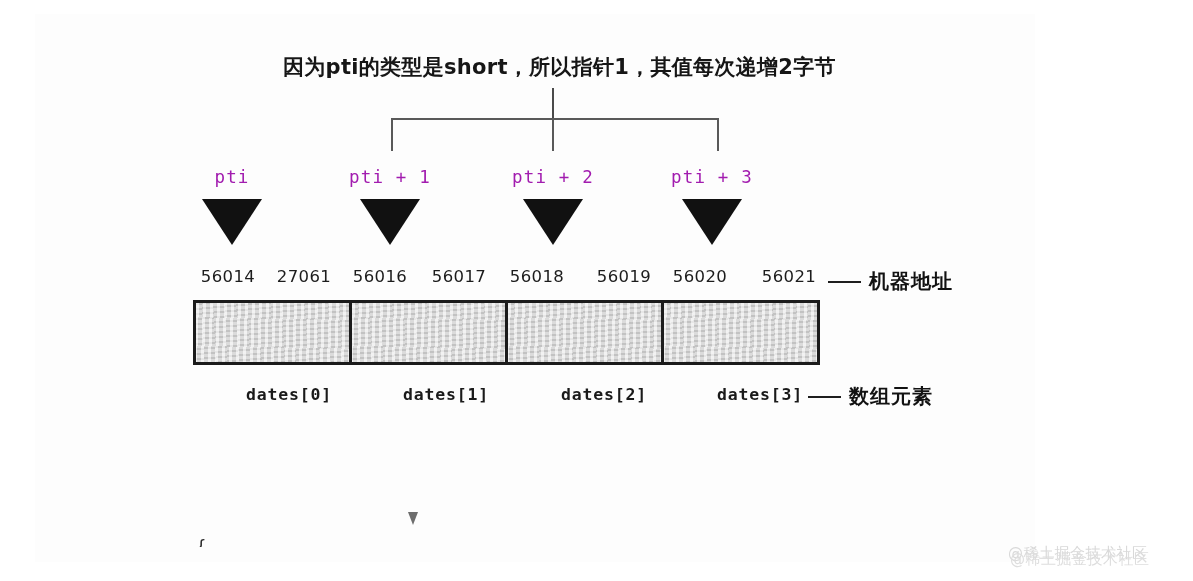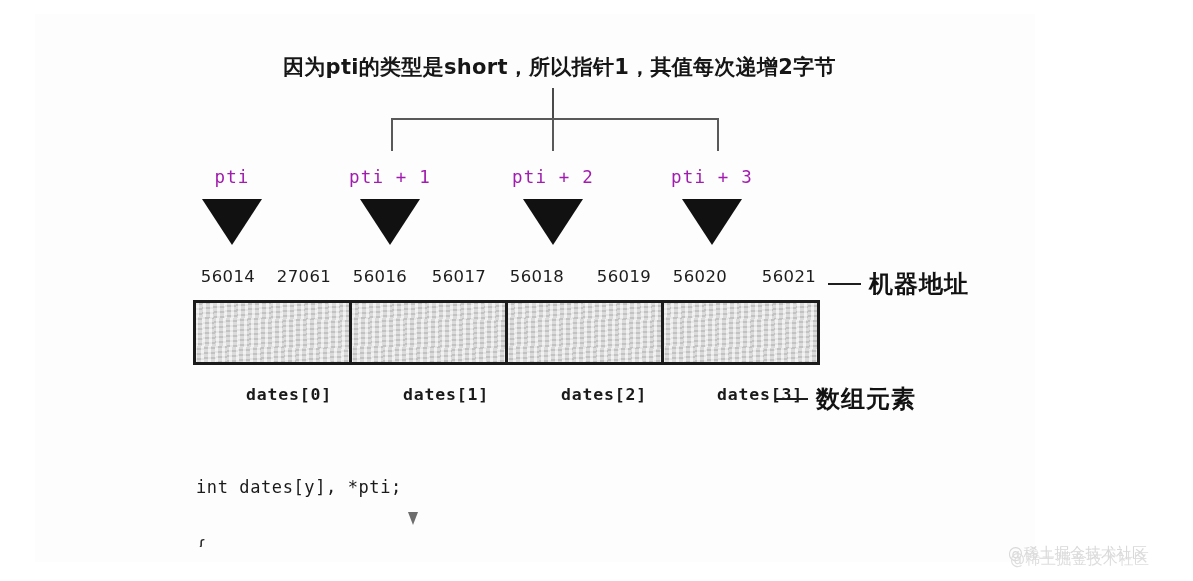--- a/index.html
+++ b/index.html
@@ -156,27 +156,27 @@
     white-space: nowrap;
   }
   .side-note .dash {
     display: block;
     width: 33px;
     height: 2px;
     background: #1e1e1e;
   }
   .side-note .txt {
     font-family: "DejaVu Sans", "Liberation Sans", sans-serif;
-    font-size: 24px;
+    font-size: 20px;
     font-weight: 700;
     color: #121212;
     letter-spacing: 1px;
   }
   #note-address { left: 828px; top: 268px; }
-  #note-elements { left: 775px; top: 383px; }
+  #note-elements { left: 808px; top: 383px; }
 
   
   .code-line {
     position: absolute;
     left: 196px;
     font-family: "DejaVu Sans Mono", "Liberation Mono", monospace;
     font-size: 17px;
     color: #1a1a1a;
     letter-spacing: 0.6px;
     white-space: pre;
@@ -274,21 +274,20 @@
 
   <div class="side-note" id="note-address">
     <span class="dash"></span>
     <span class="txt">机器地址</span>
   </div>
   <div class="side-note" id="note-elements">
     <span class="dash"></span>
     <span class="txt">数组元素</span>
   </div>
 
-  <div class="code-line" id="code-line-0">int dates[y], *pti;</div>
   <div class="code-clip">{</div>
 
   <div class="cursor"></div>
 
   <div class="watermark">
     <span>@稀土掘金技术社区</span>
     <span class="wm2">@稀土掘金技术社区</span>
   </div>
 
 </div>

